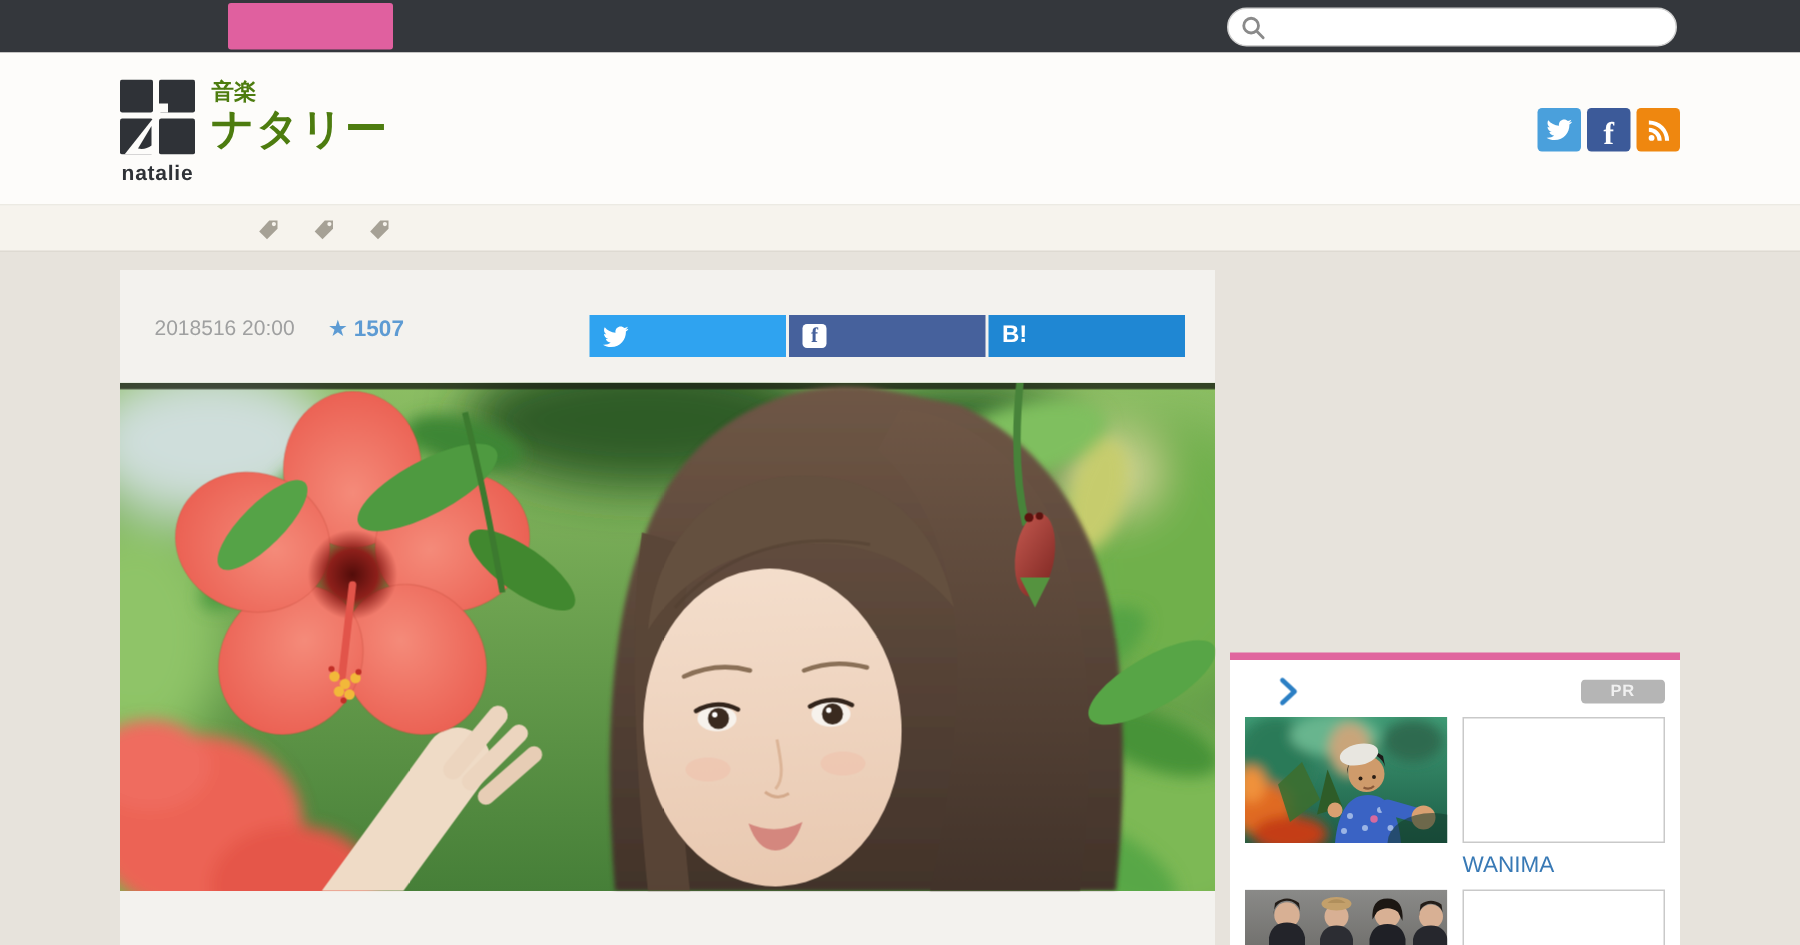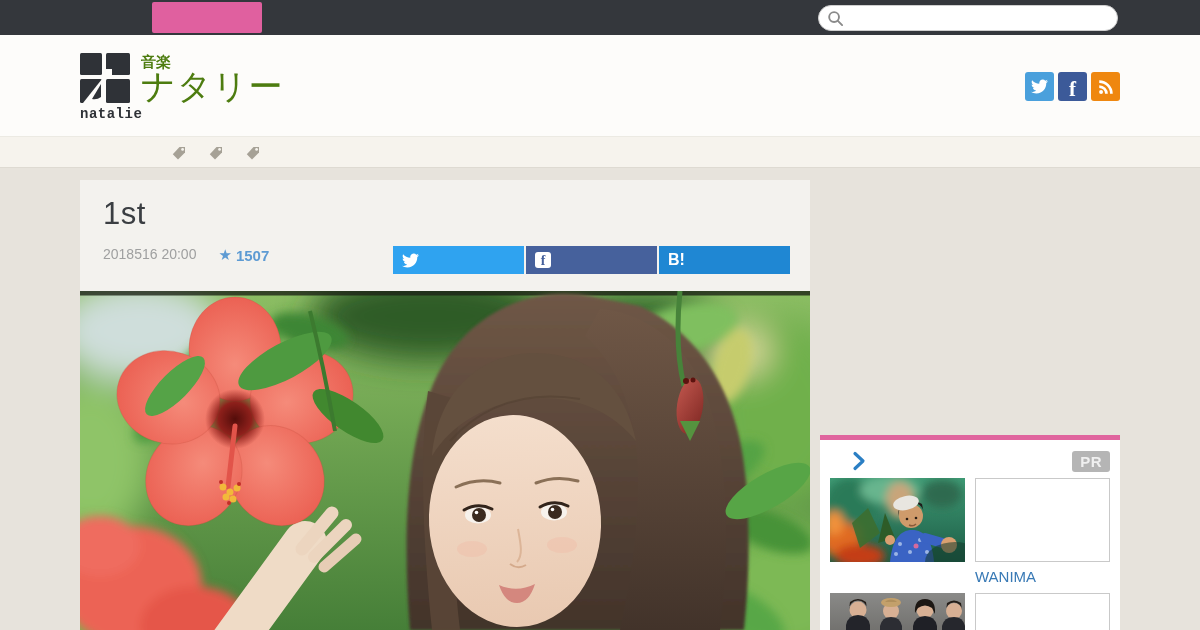--- a/index.html
+++ b/index.html
@@ -17,24 +17,24 @@
   .searchbox { position:absolute; left:818px; top:5px; width:300px; height:26px;
                background:#fff; border:1px solid #cfcfcf; border-radius:14px;
                display:flex; align-items:center; padding:0 8px; }
   .searchbox input { border:none; outline:none; flex:1; font-size:13px; background:transparent;
                      font-family:"Liberation Sans","DejaVu Sans",sans-serif; }
   
   .header { position:absolute; top:35px; left:0; width:1200px; height:102px;
             background:#fdfcfa; border-bottom:1px solid #eceae3; }
   .logo { position:absolute; left:80px; top:18px; display:flex; cursor:pointer; }
   .logo-mark-wrap { width:50px; text-align:center; }
-  .logo-name { font-size:14px; font-weight:bold; color:#2f3237; letter-spacing:0.5px; line-height:15px;font-family:Liberation Mono, monospace; }
+  .logo-name { font-size:14px; font-weight:bold; color:#2f3237; letter-spacing:0.5px; line-height:15px; }
   .logo-jp { margin-left:11px; color:#4d7c0f; }
   .logo-jp-small { font-size:15px; font-weight:bold; line-height:17px; }
-  .logo-jp-large { font-size:34px; font-weight:normal; line-height:32px; letter-spacing:1px; }
+  .logo-jp-large { font-size:28px; font-weight:bold; line-height:32px; letter-spacing:1px; }
   .socials { position:absolute; right:80px; top:37px; display:flex; gap:4px; }
   .soc { width:29px; height:29px; border-radius:3px; display:flex; align-items:center;
          justify-content:center; cursor:pointer; color:#fff; }
   .soc.tw { background:#4aa0dc; }
   .soc.fb { background:#3c5a99; font-weight:bold; font-size:21px;
             font-family:"Liberation Serif","DejaVu Serif",serif; padding-top:6px; }
   .soc.rss { background:#ef870f; }
   
   .tagbar { position:absolute; top:137px; left:0; width:1200px; height:31px;
             background:#f6f3ed; border-bottom:1px solid #dedad2; }
@@ -58,22 +58,22 @@
   .fb-glyph { width:16px; height:16px; background:#fff; border-radius:3px; color:#46619c;
               font-weight:bold; font-size:14px; line-height:17px; text-align:center;
               font-family:"Liberation Serif","DejaVu Serif",serif; }
   .photo { margin-top:17px; width:730px; height:339px; overflow:hidden; cursor:pointer; line-height:0; }
   
   .sidebar { position:absolute; left:820px; top:435px; width:300px; }
   .sidebar-accent { height:5px; background:#e0659e; }
   .sidebar-box { background:#ffffff; padding:0 10px 12px 10px; min-height:190px; }
   .sb-top { height:38px; display:flex; align-items:center; justify-content:space-between;
             padding:4px 0 0 22px; }
-  .pr-badge { background:#b5b5b5; color:#f0f0f0; font-size:15px; font-weight:bold;
-              padding:2px 8px; border-radius:3px; letter-spacing:0.5px; }
+  .pr-badge { background:#b5b5b5; color:#f0f0f0; font-size:11px; font-weight:bold;
+              padding:2px 20px; border-radius:3px; letter-spacing:0.5px; }
   .sb-row { display:flex; gap:10px; margin-bottom:8px; }
   .sb-thumb { width:135px; height:84px; overflow:hidden; cursor:pointer; line-height:0; }
   .sb-right { width:135px; }
   .sb-adbox { width:135px; height:84px; background:#fff; border:1px solid #c9c9c9; }
   .sb-label { margin-top:6px; font-size:15px; color:#3879b5; cursor:pointer; }
 </style>
 </head>
 <body>
 
 <div class="topbar">
@@ -141,21 +141,20 @@
       <svg width="14" height="14" viewBox="0 0 14 14">
         <path d="M7.5 1 L13 1 L13 6.5 L6 13.5 L0.8 8.3 Z" fill="#a6a196"></path>
         <circle cx="10.6" cy="3.4" r="1.4" fill="#f6f3ed"></circle>
       </svg>
     </span>
   </div>
 </div>
 
 <div class="article">
   <div class="article-head">
-    <h1 class="title">1st</h1>
     <div class="meta-row">
       <span class="date">2018516 20:00</span>
       <span class="stars">
         <span>★</span>
         <span>1507</span>
       </span>
       <span class="share">
         <button class="share-btn tw">
           <svg width="17" height="17" viewBox="0 0 24 24" fill="#fff">
             <path d="M23.954 4.569c-.885.389-1.83.654-2.825.775 1.014-.611 1.794-1.574 2.163-2.723-.951.555-2.005.959-3.127 1.184-.896-.959-2.173-1.559-3.591-1.559-2.717 0-4.92 2.203-4.92 4.917 0 .39.045.765.127 1.124C7.691 8.094 4.066 6.13 1.64 3.161c-.427.722-.666 1.561-.666 2.475 0 1.71.87 3.213 2.188 4.096-.807-.026-1.566-.248-2.228-.616v.061c0 2.385 1.693 4.374 3.946 4.827-.413.111-.849.171-1.296.171-.314 0-.615-.03-.916-.086.631 1.953 2.445 3.377 4.604 3.417-1.68 1.319-3.809 2.105-6.102 2.105-.39 0-.779-.023-1.17-.067 2.189 1.394 4.768 2.209 7.557 2.209 9.054 0 13.999-7.496 13.999-13.986 0-.209 0-.42-.015-.63.961-.689 1.8-1.56 2.46-2.548z"></path>

